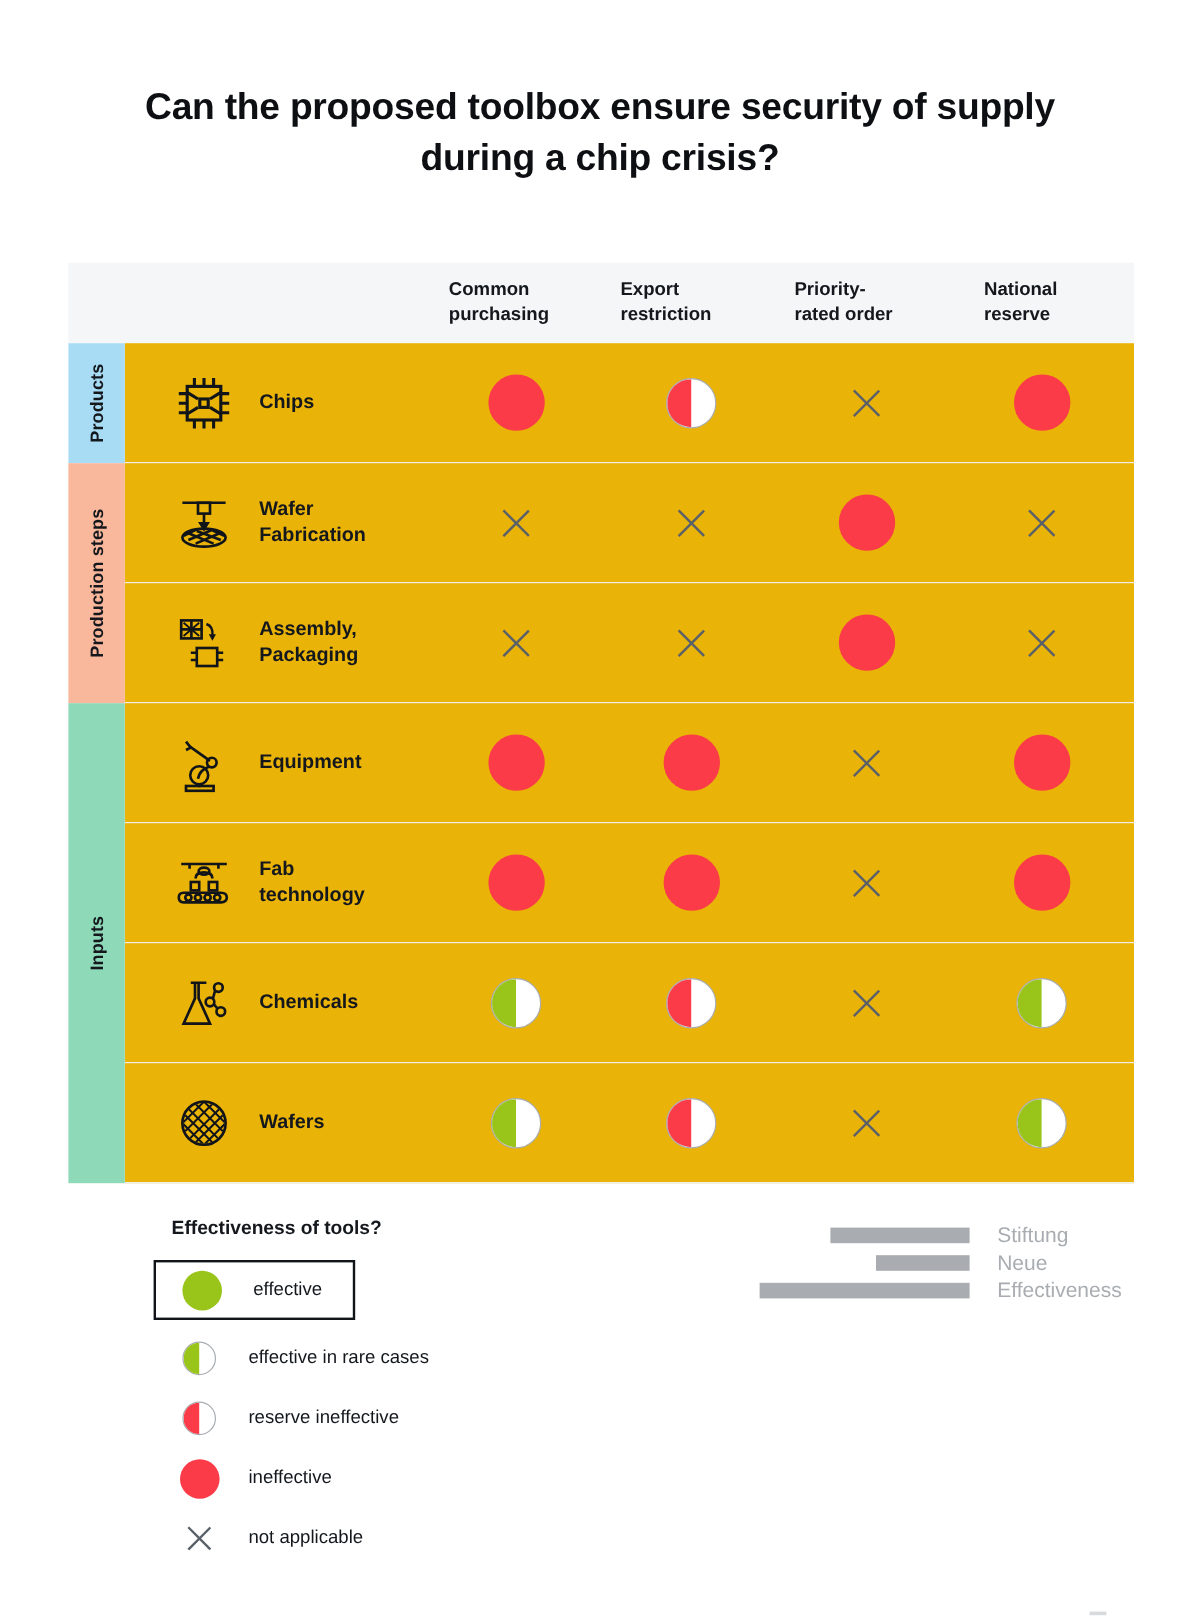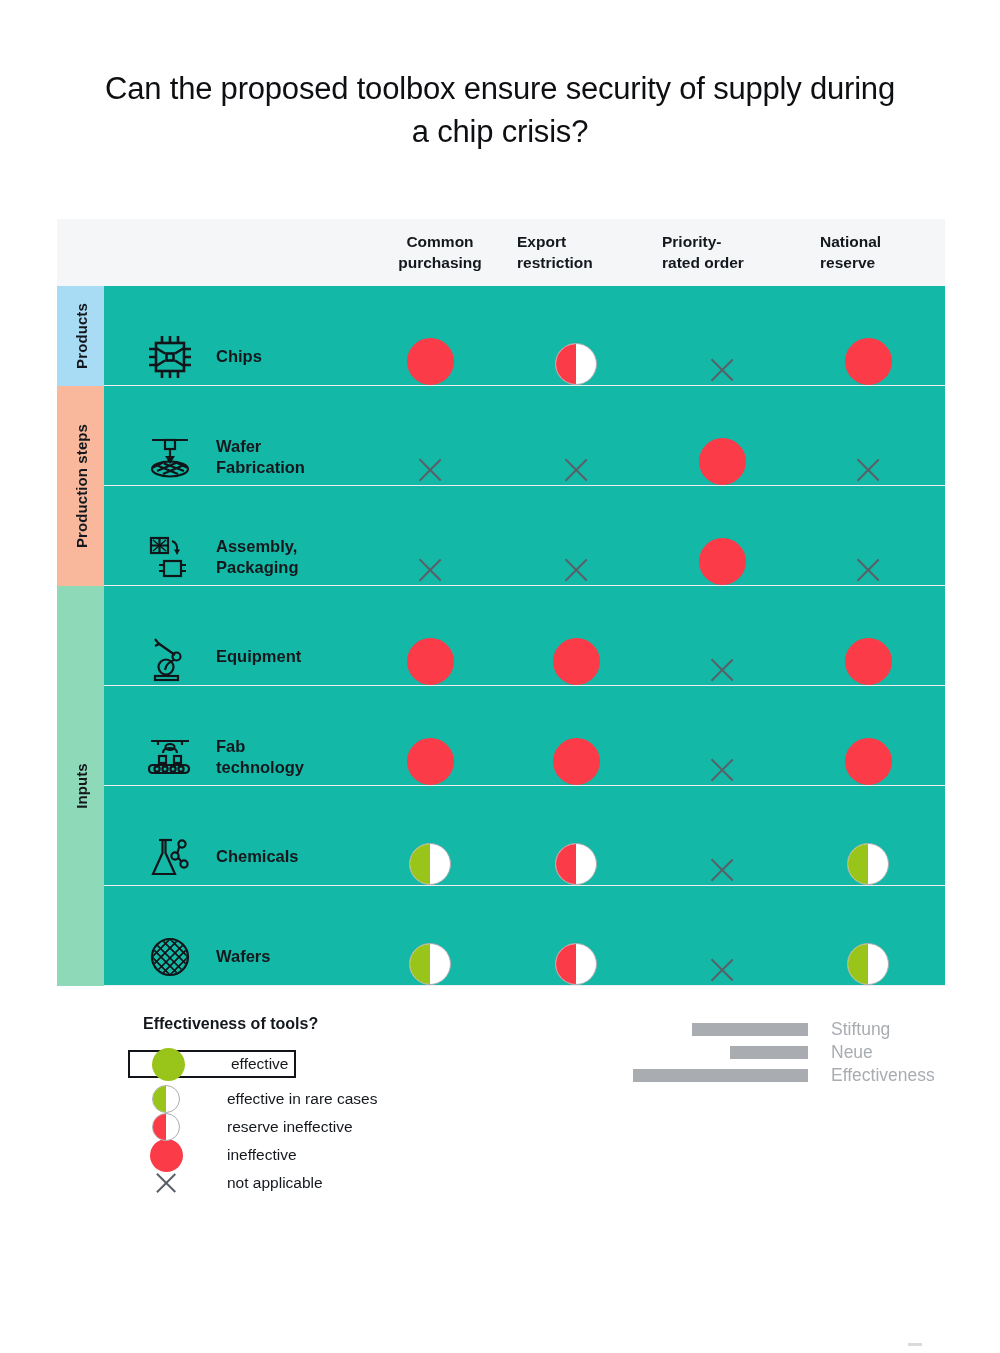--- a/index.html
+++ b/index.html
@@ -11,21 +11,21 @@
     overflow: hidden;
   }
   .page { position: relative; width: 1000px; height: 1353px; }
 
   
   .title {
     position: absolute;
     left: 100px; top: 68px; width: 800px;
     text-align: center;
     font-size: 31px;
-    font-weight: 400;
+    font-weight: 700;
     line-height: 1.38;
     letter-spacing: -0.2px;
     color: #0d0f12;
   }
 
   
   .table {
     position: absolute;
     left: 57px; top: 219px;
     width: 888px;
@@ -38,21 +38,21 @@
   .th-spacer { width: 303px; flex: none; }
   .th {
     width: 146px; flex: none;
     font-size: 15.5px;
     font-weight: 700;
     line-height: 1.33;
     color: #14181d;
     padding-top: 13px;
     padding-left: 13px;
   }
-  .th.c0 { padding-left: 14px; text-align: center; }
+  .th.c0 { padding-left: 14px; }
   .th.c1 { padding-left: 11px; }
   .th.c2 { padding-left: 10px; }
   .th.c3 { padding-left: 22px; }
 
   .tbody { position: relative; }
 
   
   .rail {
     position: absolute;
     left: 0; width: 47px;
@@ -64,24 +64,24 @@
     white-space: nowrap;
     font-size: 15px;
     font-weight: 700;
     color: #14181d;
     letter-spacing: 0.1px;
   }
 
   .rows { margin-left: 47px; width: 841px; }
   .row {
     display: flex;
-    align-items: flex-end;
+    align-items: center;
     height: 100px;
     border-bottom: 1px solid #eceef0;
-    background: #14b8a6;
+    background: #eab308;
   }
   .row.last { border-bottom: 1px solid #eceef0; }
 
   .cell-label {
     width: 256px; flex: none;
     display: flex; align-items: center;
     padding-left: 38px;
   }
   .ico {
     width: 56px; height: 56px; flex: none;
@@ -134,22 +134,21 @@
   .mk-x::after  { transform: translateX(-50%) rotate(-45deg); }
 
   
   .legend { position: absolute; left: 122px; top: 1015px; margin-left: 21px; }
   .legend-title {
     font-size: 16px; font-weight: 700; color: #14181d;
     margin-bottom: 17px;
   }
   .leg-row {
     display: flex; align-items: center;
-    height: 28px;
-    gap: 20px;
+    height: 50px;
   }
   .leg-row.boxed {
     border: 2px solid #111418;
     width: 168px;
     margin-left: -15px;
     padding-left: 15px;
     margin-bottom: 7px;
   }
   .leg-swatch {
     width: 46px; flex: none;

